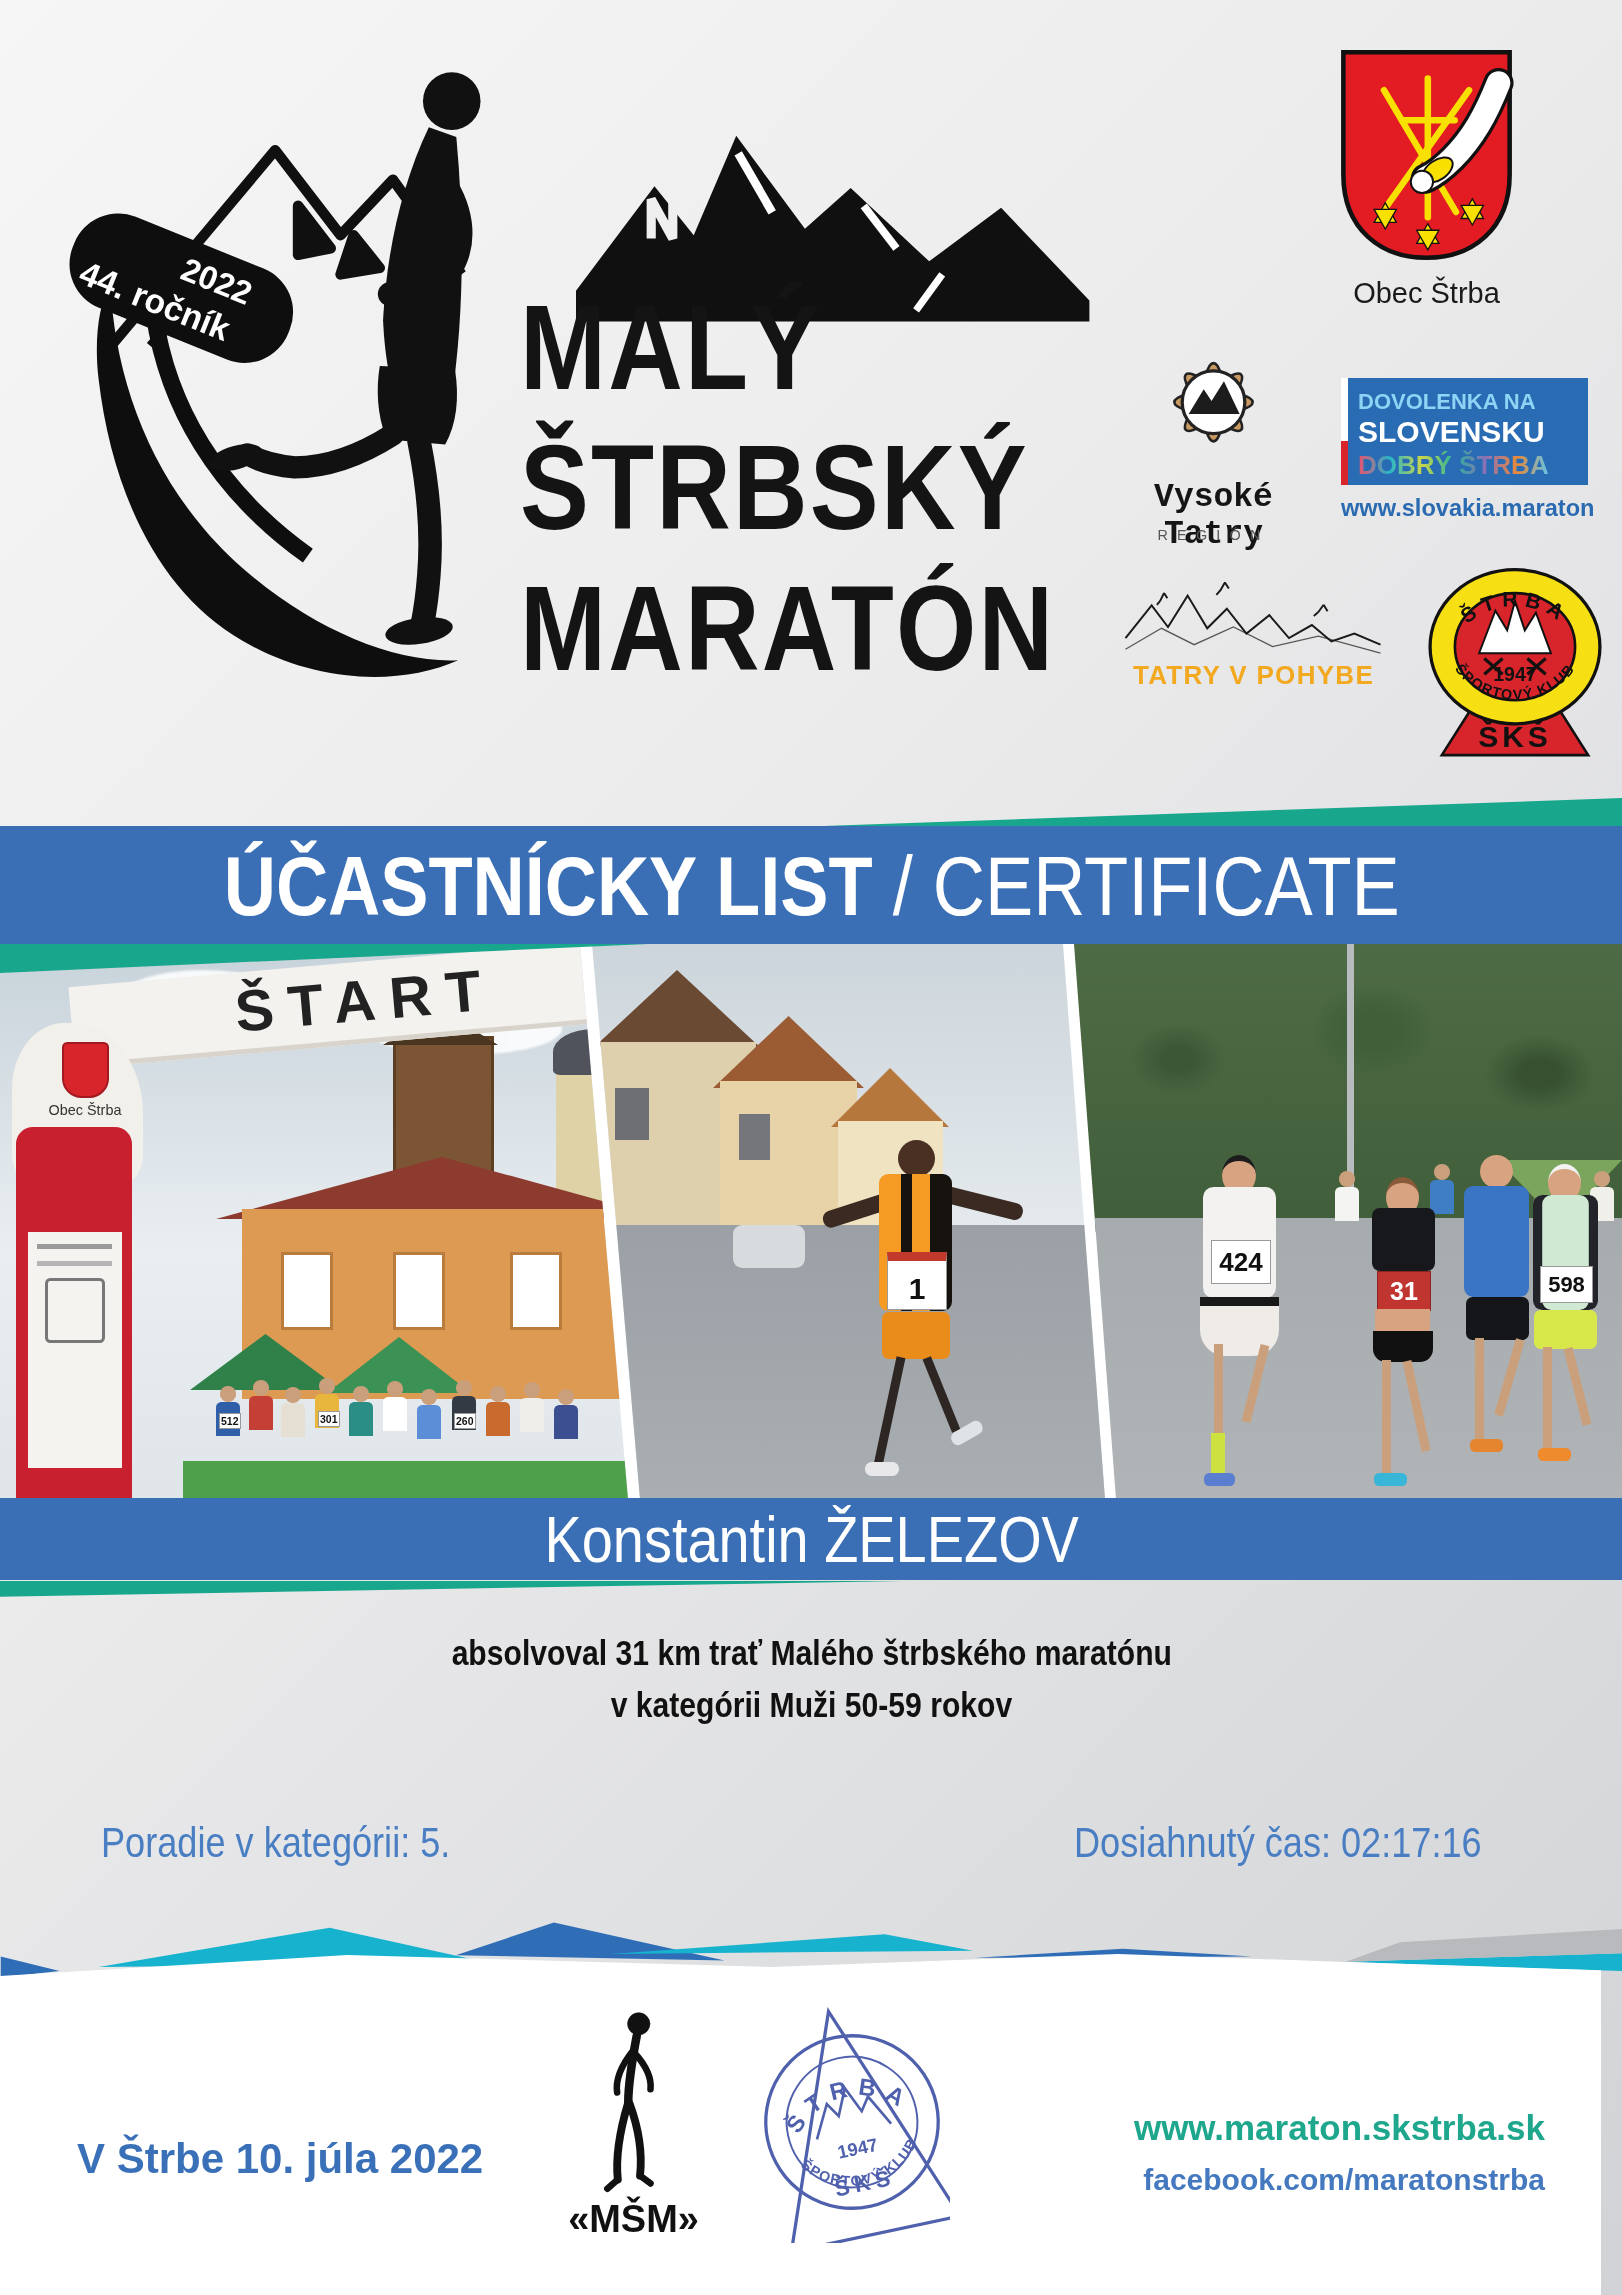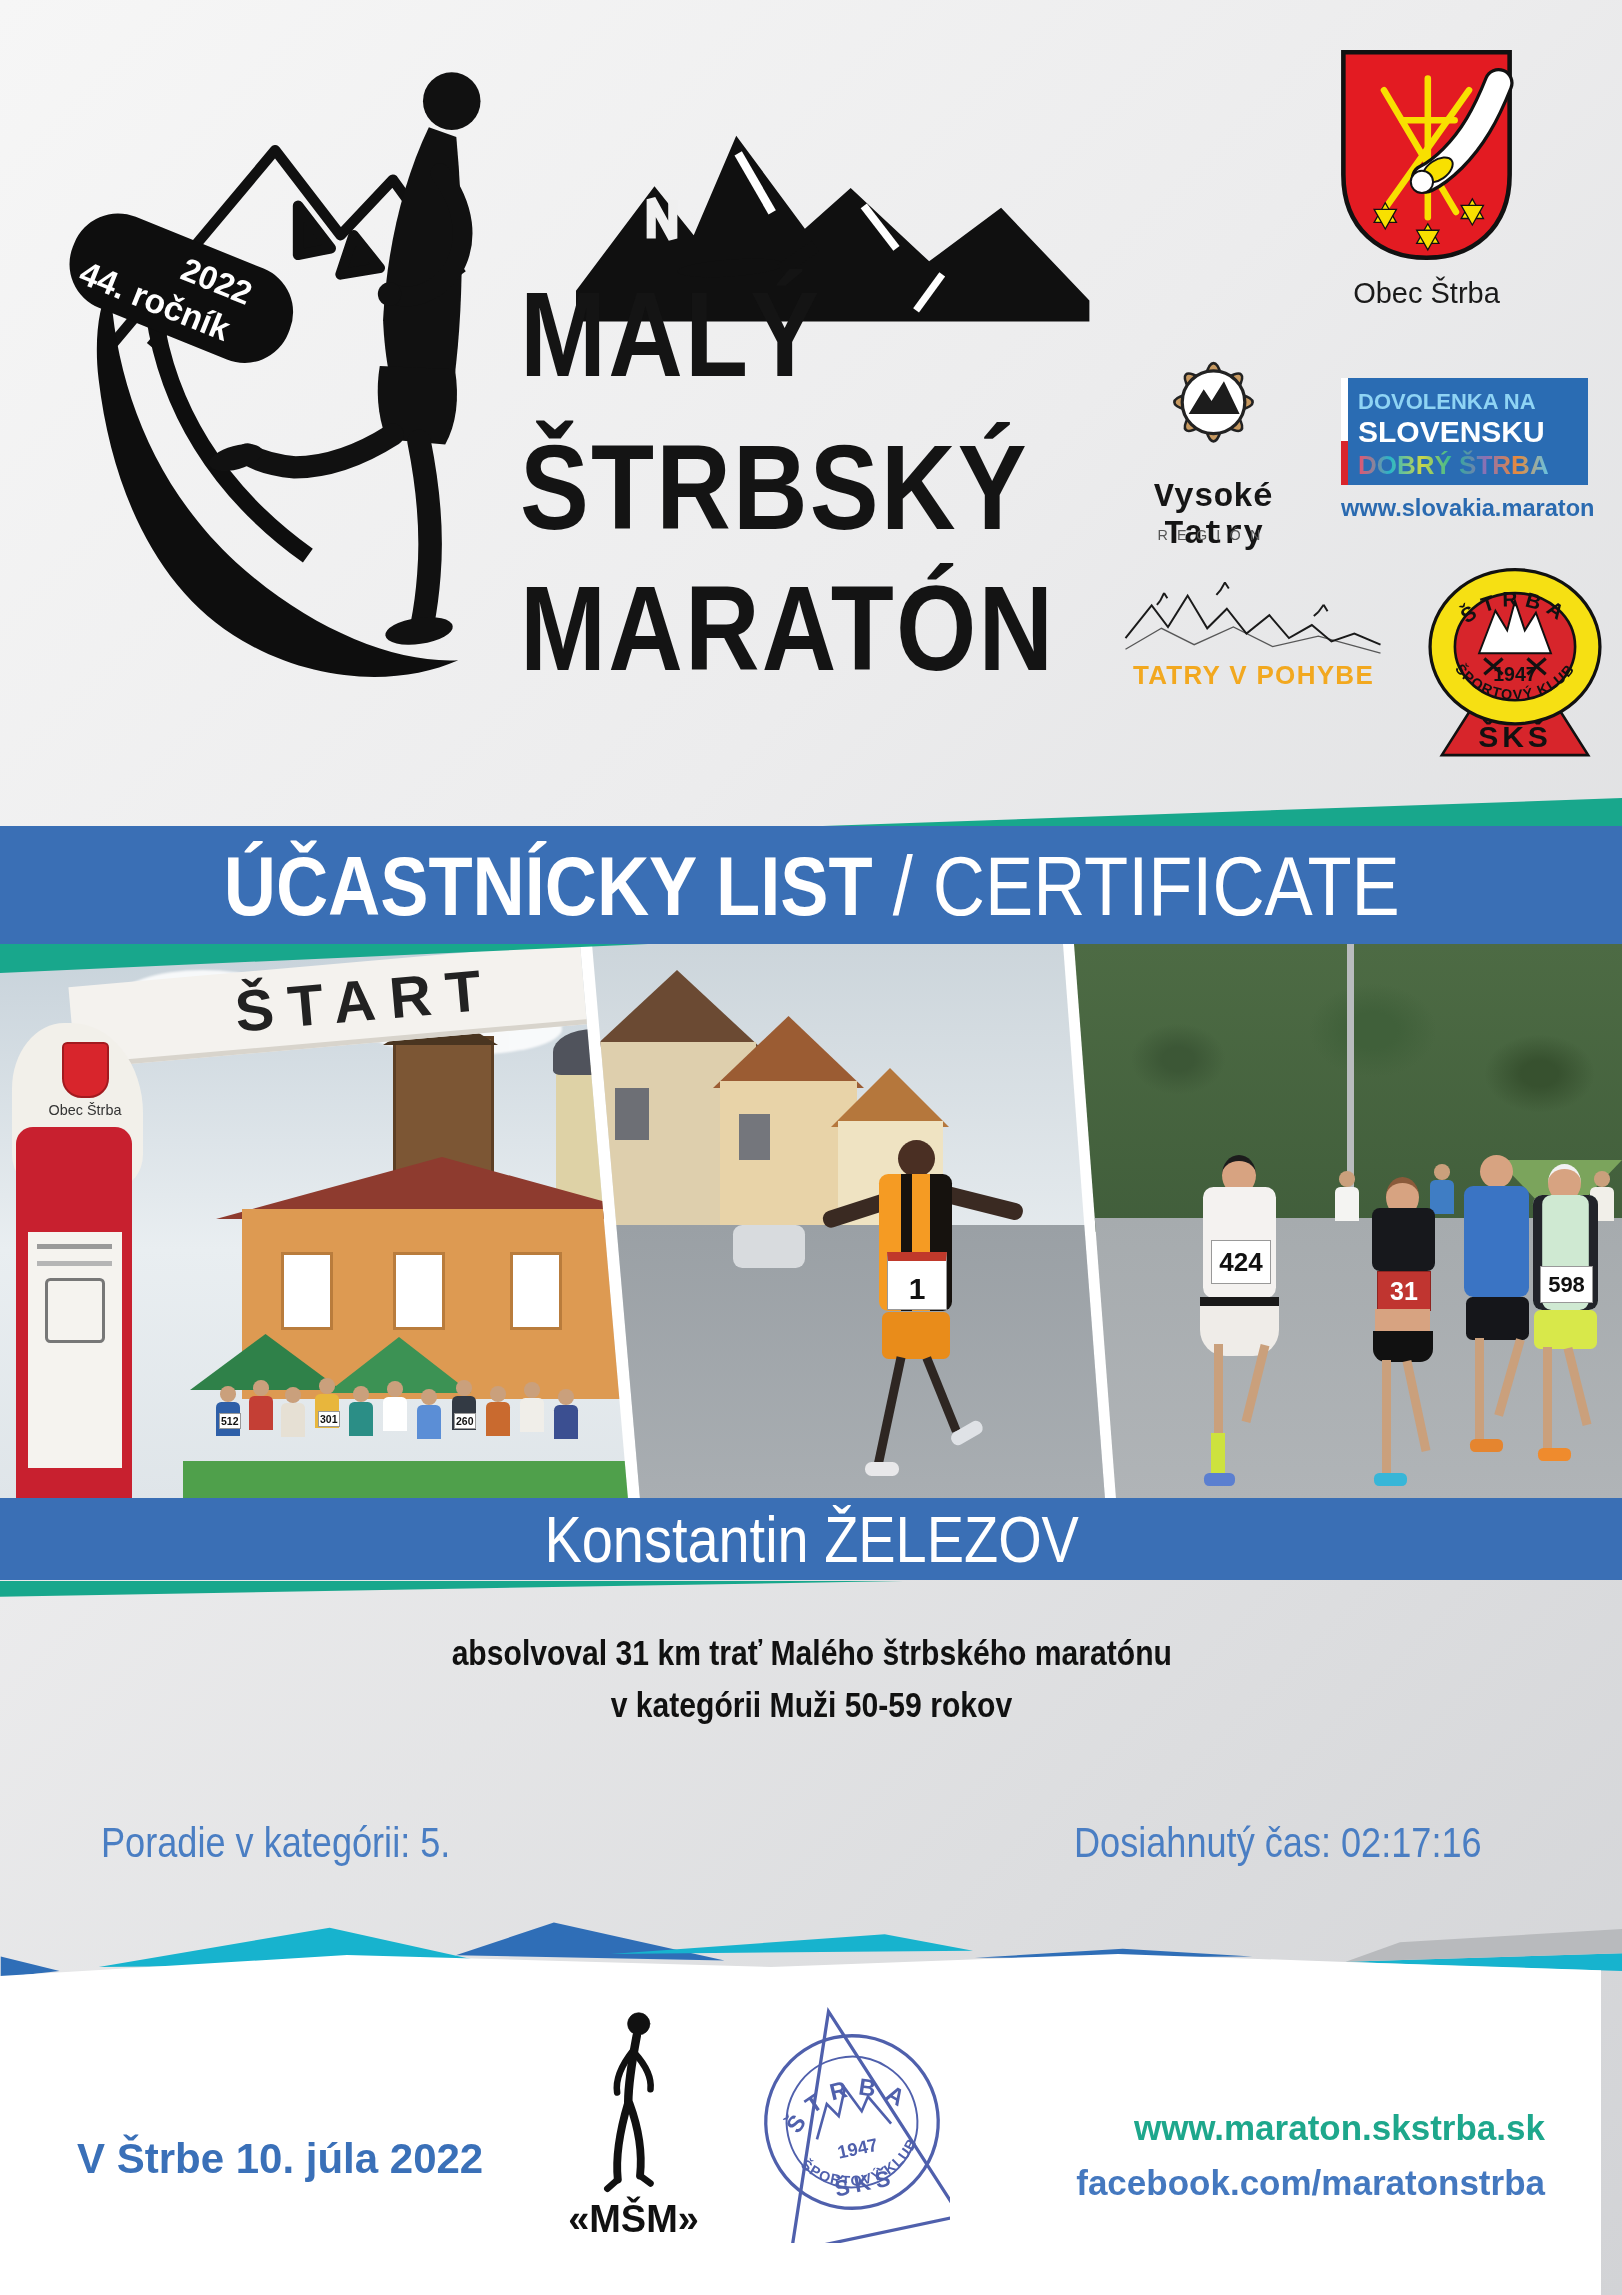--- a/index.html
+++ b/index.html
@@ -61,21 +61,21 @@
   
   .stmt{left:0;width:1623px;text-align:center;font-weight:bold;font-size:35px;color:#111;}
   .results{color:#4a7ec3;font-weight:normal;font-size:42px;}
 
   
   .peaks{left:0;top:1916px;width:1623px;height:68px;z-index:2;}
   .footer-white{left:0;top:1916px;width:1601px;height:380px;background:#fff;z-index:3;
     clip-path:polygon(0 60px,347px 39px,771px 51px,1118px 38px,1346px 46px,1623px 55px,1623px 380px,0 380px);}
   .place-date{position:absolute;left:77px;top:219px;font-weight:bold;font-size:42px;color:#3a70b8;}
   .web{position:absolute;right:56px;top:192px;font-weight:bold;font-size:35px;color:#1ea78c;}
-  .fb{position:absolute;right:56px;top:247px;font-weight:bold;font-size:35px;color:#4478bf;}
+  .fb{position:absolute;right:56px;top:247px;font-weight:bold;font-size:30px;color:#4478bf;}
 </style>
 </head>
 <body>
 
 <div class="page">
 
   <svg class="abs" style="left:0;top:39px" width="1152" height="654" viewBox="0 0 1760 1000">
 
     <g fill="none" stroke="#101010" stroke-width="16" stroke-linejoin="round">
       <path d="M 160,480 L 420,170 L 520,300 L 600,215 L 705,360"></path>
@@ -112,21 +112,21 @@
       <path d="M 672,205 C 710,255 718,310 690,355 C 665,390 625,400 600,390" fill="none" stroke="#111" stroke-width="30" stroke-linecap="round"></path>
       <circle cx="595" cy="390" r="18"></circle>
       <path d="M 580,500 L 695,505 C 702,550 697,590 680,620 L 590,612 C 576,575 574,535 580,500 Z"></path>
       <path d="M 600,605 C 545,640 495,655 450,655 C 420,652 395,645 378,635" fill="none" stroke="#111" stroke-width="34" stroke-linecap="round"></path>
       <ellipse cx="360" cy="640" rx="42" ry="18" transform="rotate(-15 360 640)"></ellipse>
       <path d="M 640,615 C 655,690 660,760 655,820 C 652,860 648,880 645,895" fill="none" stroke="#111" stroke-width="36" stroke-linecap="round"></path>
       <ellipse cx="640" cy="905" rx="52" ry="20" transform="rotate(-8 640 905)"></ellipse>
     </g>
   </svg>
 
-  <div class="abs title-line" style="top:274px"><span class="cond">MALÝ</span></div>
+  <div class="abs title-line" style="top:287px"><span class="cond">MALÝ</span></div>
   <div class="abs title-line" style="top:427px"><span class="cond">ŠTRBSKÝ</span></div>
   <div class="abs title-line" style="top:568px"><span class="cond">MARATÓN</span></div>
 
   <svg class="abs" style="left:1338px;top:47px" width="177" height="216" viewBox="0 0 270 330">
     <path d="M 8,8 H 262 V 195 C 262,278 205,322 135,322 C 65,322 8,278 8,195 Z" fill="#e31b22" stroke="#111" stroke-width="7"></path>
     <g stroke="#f8e000" stroke-width="10" stroke-linecap="round">
       <line x1="70" y1="66" x2="180" y2="252"></line>
       <line x1="200" y1="66" x2="68" y2="252"></line>
       <line x1="137" y1="48" x2="137" y2="260"></line>
       <line x1="98" y1="112" x2="178" y2="112"></line>

